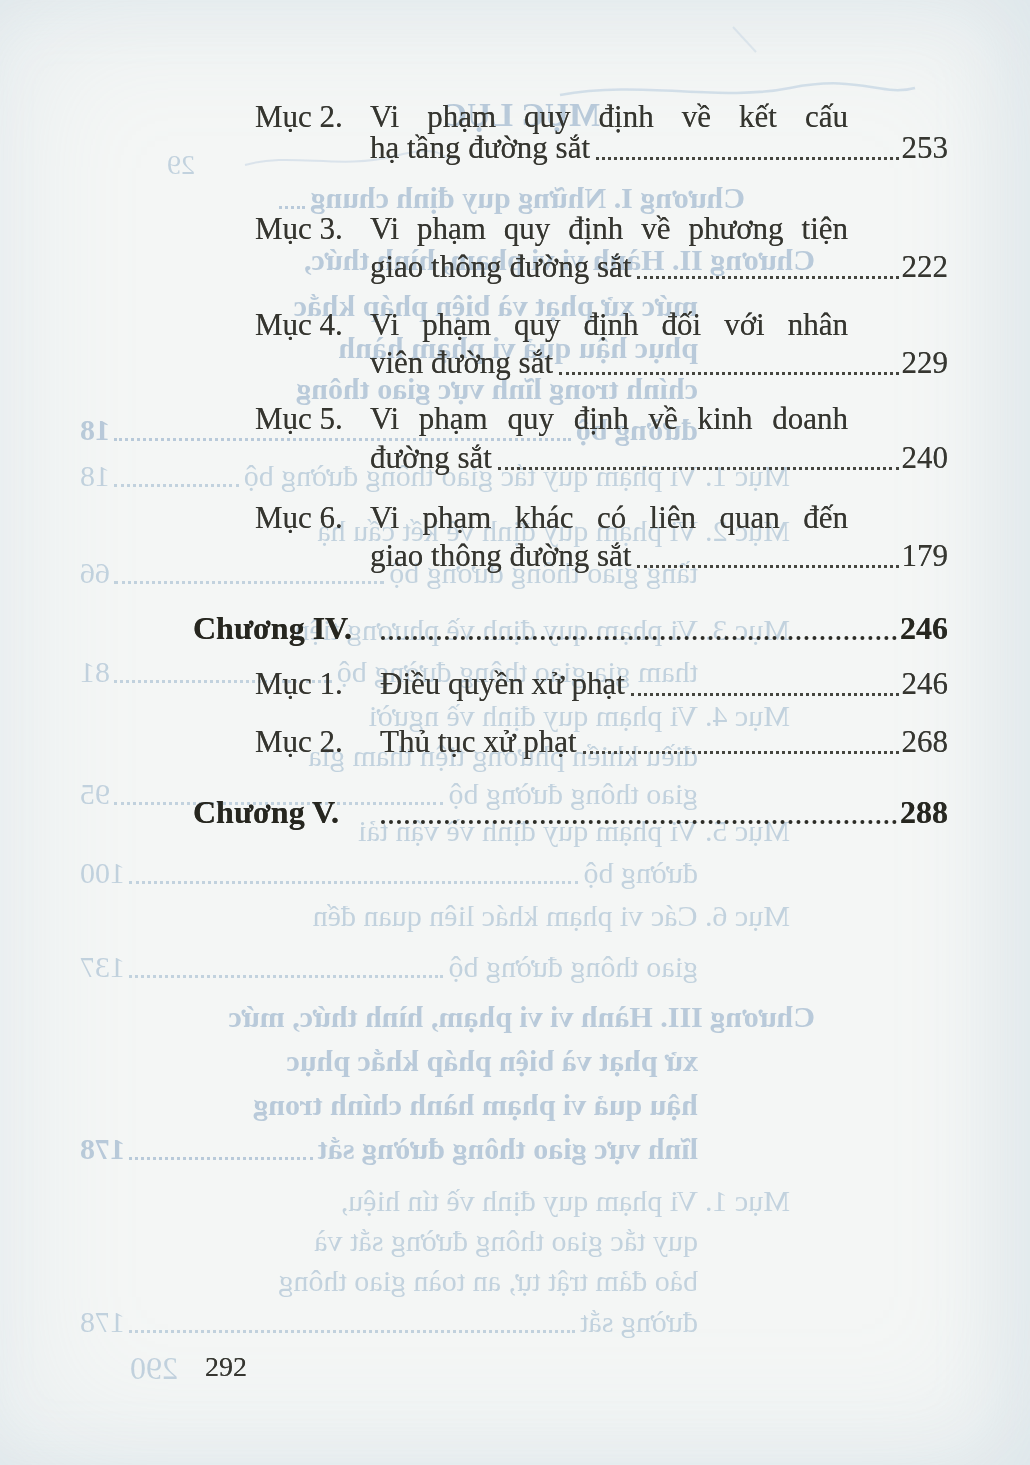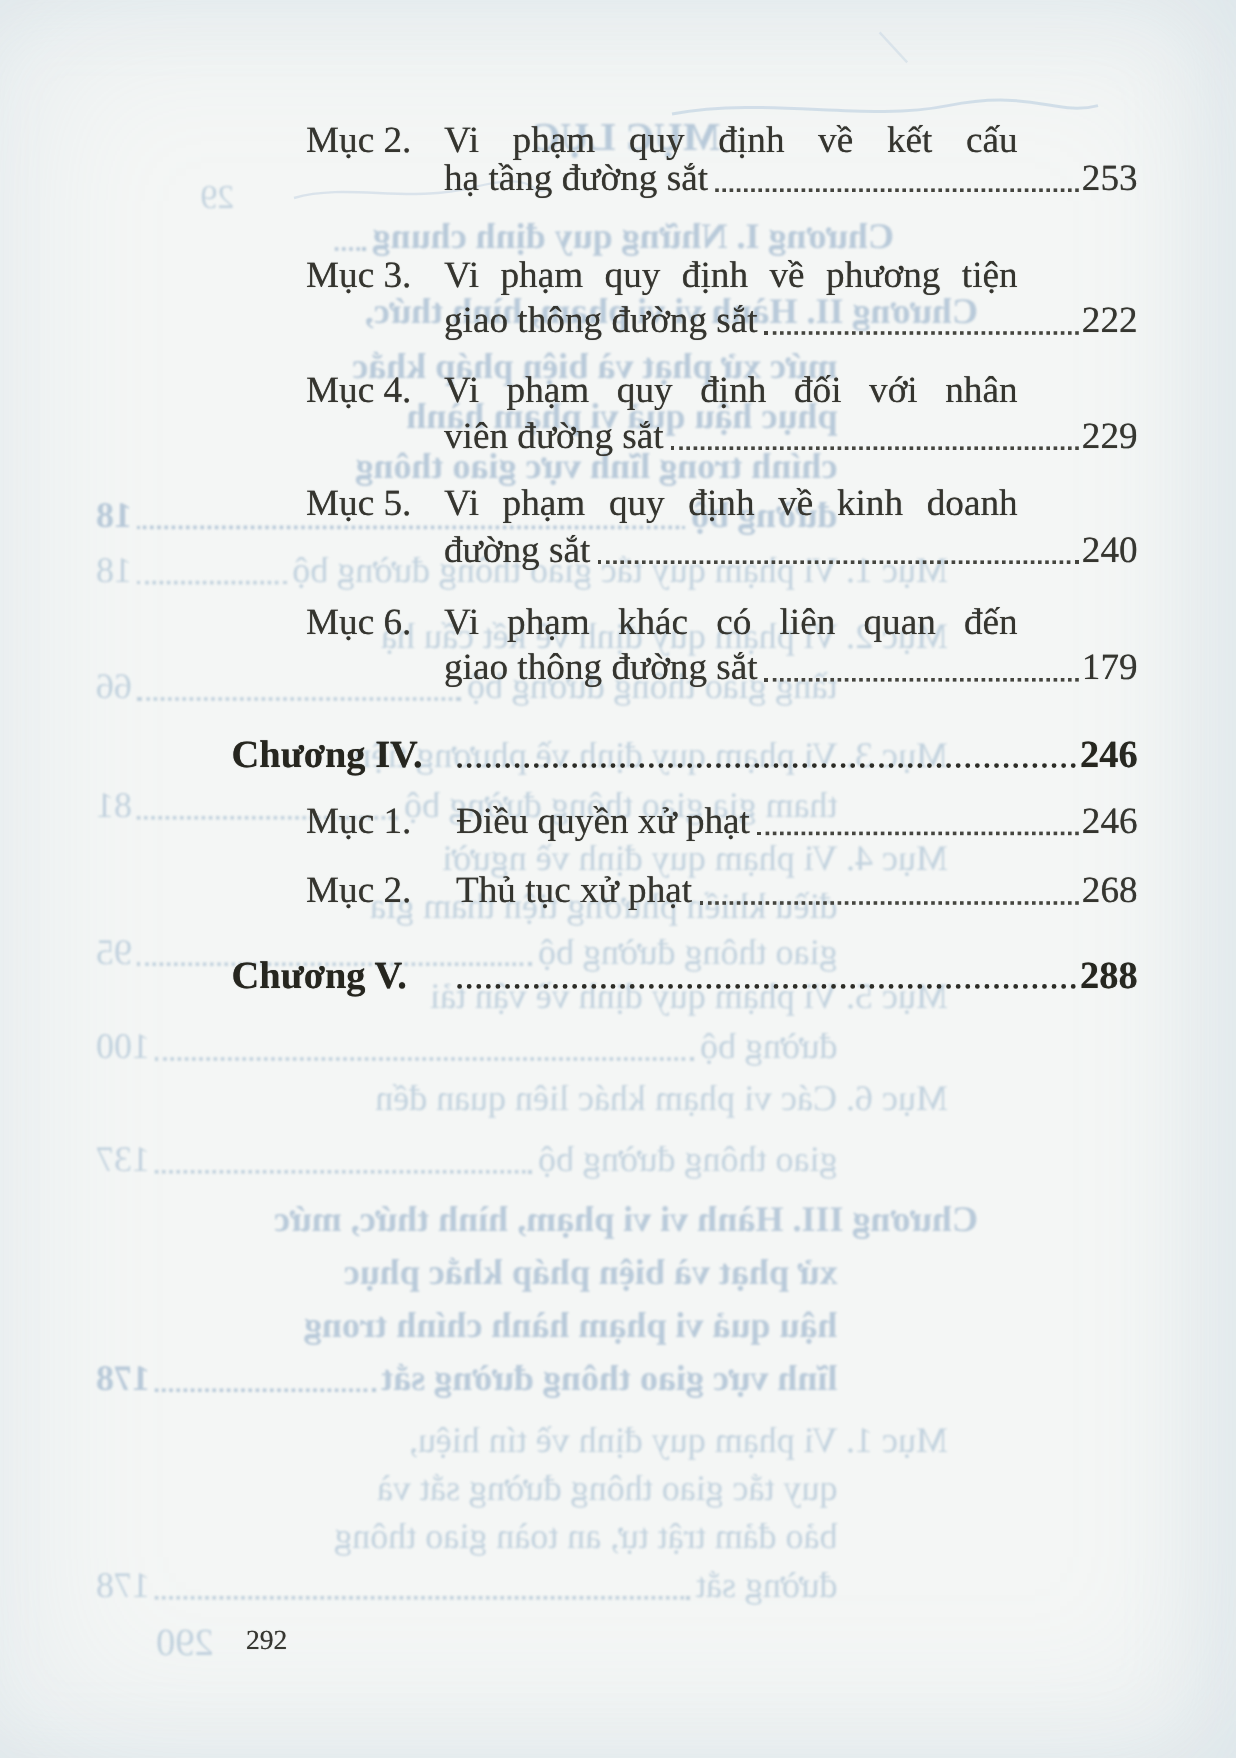--- a/index.html
+++ b/index.html
@@ -24,21 +24,21 @@
   .dots{flex:1 1 auto;border-bottom:3.4px dotted #45453f;align-self:flex-end;
         margin:0 3px 8px 6px;min-width:20px;}
   .pg{white-space:nowrap;}
   .ml{position:absolute;left:255px;width:693px;display:flex;align-items:baseline;
       font-size:31px;line-height:40px;}
   .ml .mlbl{flex:0 0 125px;white-space:nowrap;}
   .ch{position:absolute;left:193px;width:755px;display:flex;align-items:baseline;
       font-size:32px;line-height:42px;font-weight:700;color:#26261f;}
   .ch .clbl{flex:0 0 182px;white-space:nowrap;}
   .ch .dots{border-bottom:4px dotted #2c2c26;margin-bottom:9px;}
-  .folio{position:absolute;left:205px;top:1348px;font-size:23px;line-height:38px;}
+  .folio{position:absolute;left:205px;top:1348px;font-size:28px;line-height:38px;}
   
   #bleed{position:absolute;inset:0;transform:scaleX(-1);pointer-events:none;}
   .bl{position:absolute;font-size:30px;line-height:38px;white-space:nowrap;
       color:#9fb9ce;opacity:.58;filter:blur(.7px);}
   .bl.b{font-weight:700;color:#8fabc6;}
   .bl.flexrow{display:flex;align-items:baseline;}
   .bl .bd{flex:1 1 auto;border-bottom:3px dotted currentColor;align-self:flex-end;
           margin:0 4px 8px 5px;min-width:14px;}
   .scribbles{position:absolute;inset:0;pointer-events:none;}
 </style>

